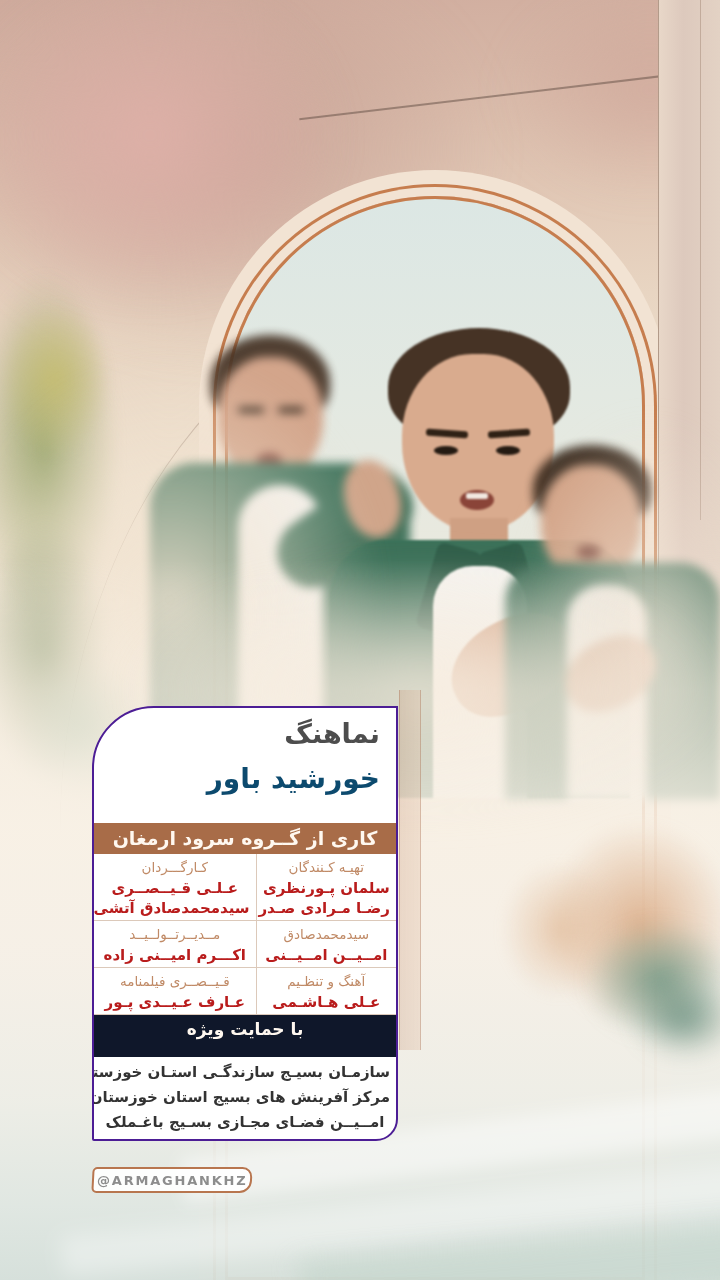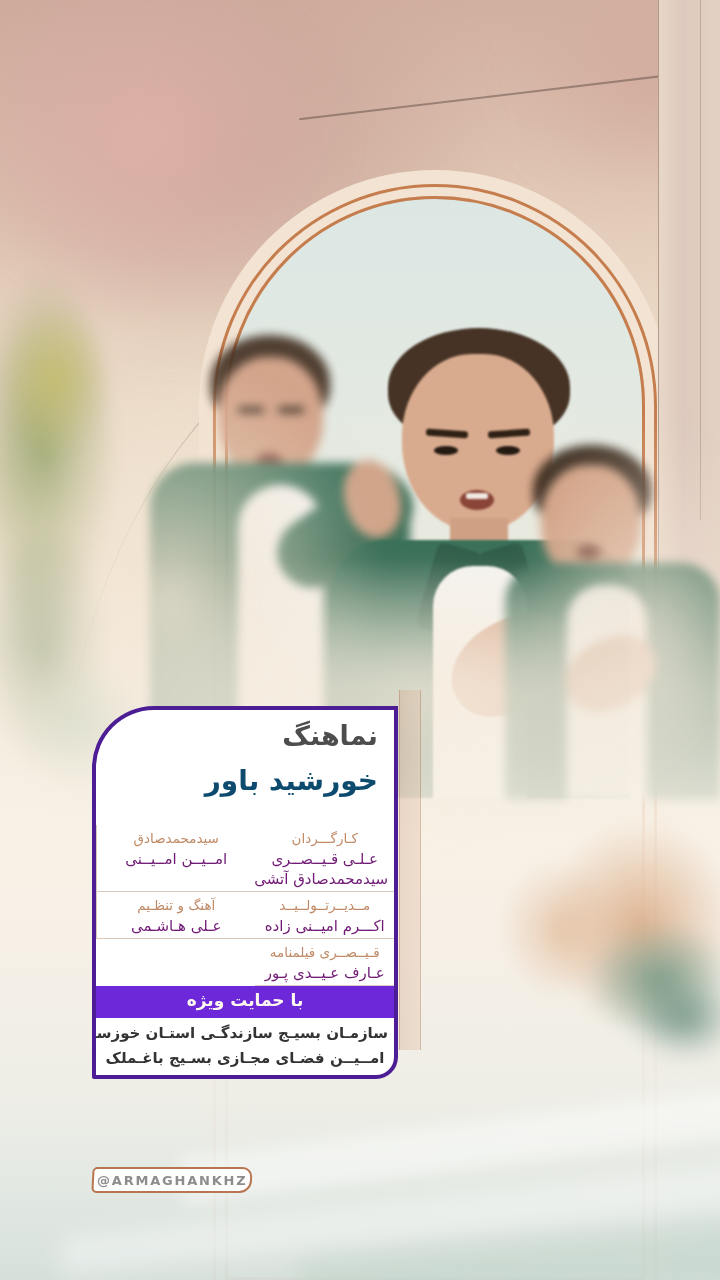--- a/index.html
+++ b/index.html
@@ -84,35 +84,35 @@
   .s2{left:60px;top:1200px;width:700px;height:40px;background:rgba(255,255,255,.35);
       transform:rotate(-6deg);filter:blur(10px);}
   .s3{left:300px;top:1240px;width:500px;height:60px;background:rgba(190,210,200,.5);
       transform:rotate(-5deg);filter:blur(12px);}
   .pillar{left:399px;top:690px;width:22px;height:360px;opacity:.8;filter:blur(.6px);
       border-left:1px solid rgba(160,100,70,.5);border-right:1px solid rgba(160,100,70,.35);
       background:linear-gradient(to right,rgba(200,150,120,.35),rgba(225,190,165,.45));}
 
   
   .panel{left:92px;top:706px;width:306px;z-index:10;background:#fff;
-      border:4px solid #4c1d95;border-radius:62px 0 22px 2px;overflow:hidden;
+      border:2px solid #4c1d95;border-radius:62px 0 22px 2px;overflow:hidden;
       direction:rtl;}
   .title-block{height:115px;padding:10px 16px 0 10px;text-align:right;}
   .kicker{font-size:27px;font-weight:700;color:#4d4d4d;line-height:32px;}
   .big-title{font-size:28px;font-weight:800;color:#0c4a6e;line-height:58px;
       white-space:nowrap;letter-spacing:-1px;}
   .banner{height:31px;line-height:30px;background:#a86c48;color:#fff8f0;
       text-align:center;font-size:19px;font-weight:700;white-space:nowrap;}
   .credits{display:grid;grid-template-columns:46.5% 53.5%;}
   .cell{padding:3px 6px 2px 6px;text-align:center;overflow:hidden;
       border-bottom:1px solid #dcc9ba;}
   .cell.col-right{border-left:1px solid #dcc9ba;}
   .role{font-size:13.5px;color:#c08a66;line-height:21px;white-space:nowrap;font-weight:400;}
-  .val{font-size:15px;font-weight:400;color:#701a75;line-height:20px;white-space:nowrap;}
-  .banner2{height:32px;line-height:29px;background:#6d28d9;color:#fff8f0;
+  .val{font-size:15px;font-weight:700;color:#b91c1c;line-height:20px;white-space:nowrap;}
+  .banner2{height:42px;line-height:29px;background:#0f172a;color:#fff8f0;
       text-align:center;font-size:17px;font-weight:700;}
   .support{padding:3px 6px 4px 6px;text-align:center;}
   .support-line{font-size:15px;font-weight:700;color:#333;line-height:25px;white-space:nowrap;}
 
   .tag{left:92px;top:1167px;width:160px;height:26px;z-index:11;
       background:rgba(255,255,255,.92);border:2px solid #b8764f;
       border-radius:5px 10px 12px 5px;transform:skewX(-3deg);
       display:flex;align-items:center;justify-content:center;}
   .tag span{font-size:13px;font-weight:700;color:#8d8d8d;letter-spacing:1.8px;
       transform:skewX(3deg);white-space:nowrap;}
@@ -189,23 +189,29 @@
     <div class="abs s2"></div>
     <div class="abs s3"></div>
     <div class="abs pillar"></div>
   </div>
 
   <div class="abs panel">
     <div class="title-block">
       <div class="kicker">نماهنگ</div>
       <div class="big-title">خورشید باور</div>
     </div>
+    <div class="banner">کاری از گــروه سرود ارمغان</div>
 
     <div class="credits">
 
+      <div class="cell col-right row1">
+        <div class="role">تهیـه کـنندگان</div>
+        <div class="val">سلمان پـورنظری</div>
+        <div class="val">رضـا مـرادی صـدر</div>
+      </div>
       <div class="cell col-left row1">
         <div class="role">کـارگـــردان</div>
         <div class="val">عـلـی قـیــصــری</div>
         <div class="val">سیدمحمدصادق آتشی</div>
       </div>
 
       <div class="cell col-right row2">
         <div class="role">سیدمحمدصادق</div>
         <div class="val">امــیــن امــیــنی</div>
       </div>
@@ -220,20 +226,21 @@
       </div>
       <div class="cell col-left row3">
         <div class="role">قـیــصــری فیلمنامه</div>
         <div class="val">عـارف عـیــدی پـور</div>
       </div>
     </div>
 
     <div class="banner2">با حمایت ویژه</div>
     <div class="support">
       <div class="support-line">سازمـان بسیـج سازندگـی استـان خوزستان</div>
+      <div class="support-line">مرکز آفرینش های بسیج استان خوزستان</div>
       <div class="support-line">امــیــن فضـای مجـازی بسـیج باغـملک</div>
     </div>
   </div>
 
   <div class="abs tag">
     <span>@ARMAGHANKHZ</span>
   </div>
 
 </div>
 

